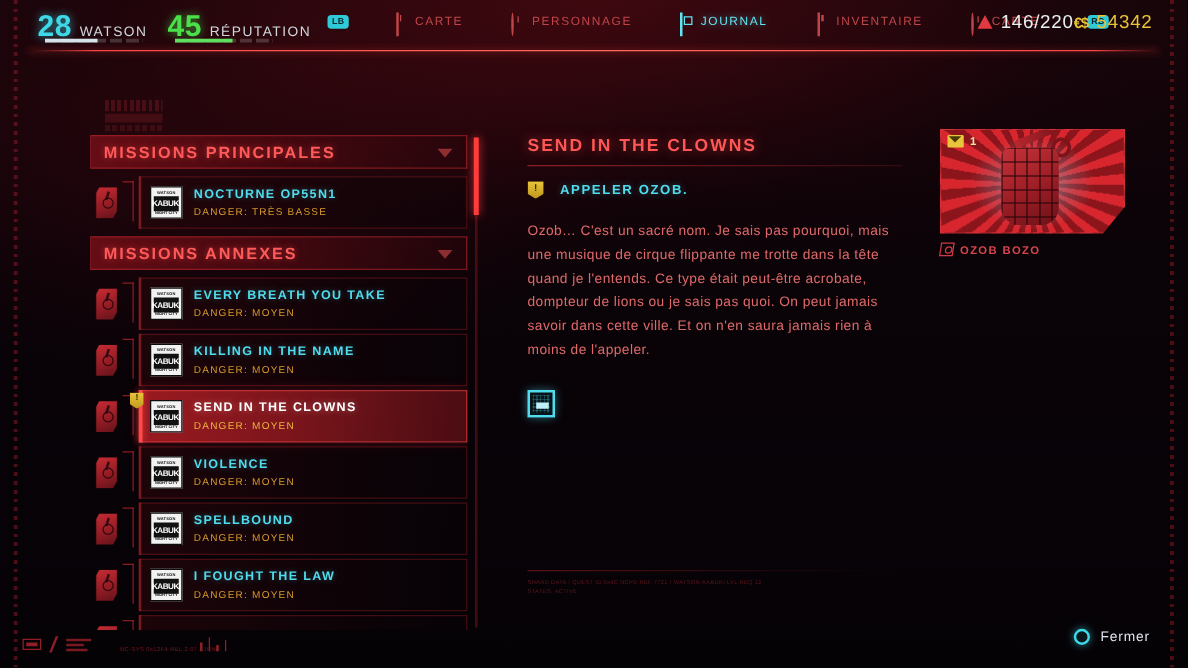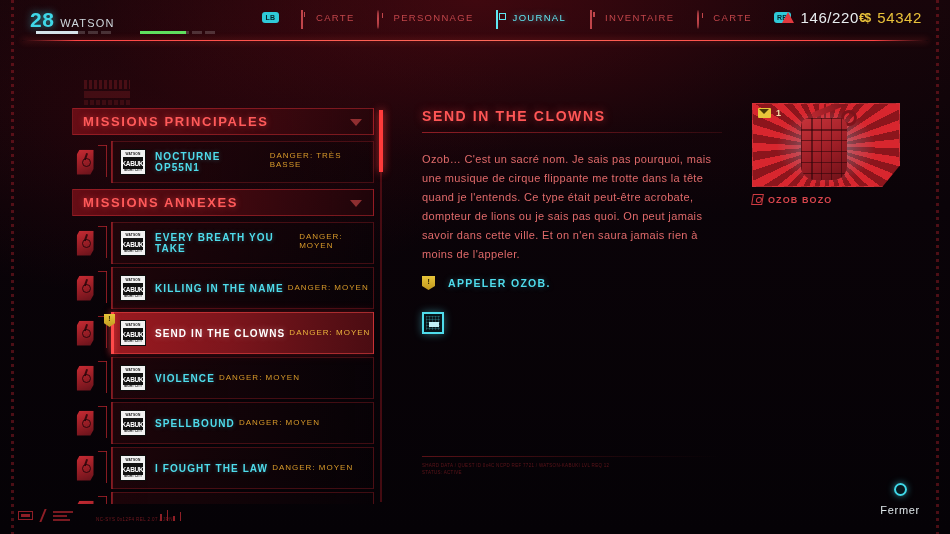--- a/index.html
+++ b/index.html
@@ -32,35 +32,35 @@
   
   #topbar {
     position: absolute; left: 0; top: 0; width: 950px; height: 42px;
   }
   #topbar-underline {
     position: absolute; left: 22px; right: 22px; top: 40px; height: 1px;
     background: linear-gradient(90deg, rgba(255,60,60,0) 0%, #ff4444 6%, #ff6a5a 50%, #ff4444 94%, rgba(255,60,60,0) 100%);
     box-shadow: 0 0 6px rgba(255,70,60,.75);
   }
   .stat-group { position: absolute; top: 8px; display: flex; align-items: baseline; gap: 6px; }
-  .stat-num { font-size: 21px; font-weight: bold; letter-spacing: .5px; }
+  .stat-num { font-size: 24px; font-weight: bold; letter-spacing: .5px; }
   .stat-lbl { font-size: 11px; letter-spacing: 1.2px; color: #cfd8dd; }
   #lvl-group { left: 30px; }
   #lvl-group .stat-num { color: #3fd8e8; text-shadow: 0 0 8px rgba(63,216,232,.7); }
   #rep-group { left: 134px; }
   #rep-group .stat-num { color: #4ae04a; text-shadow: 0 0 8px rgba(74,224,74,.7); }
   .stat-bar {
     position: absolute; top: 31px; height: 3px; width: 78px;
     background: repeating-linear-gradient(90deg, rgba(255,255,255,.18) 0 10px, rgba(0,0,0,0) 10px 13px);
   }
   .stat-bar .fill { height: 3px; }
   #lvl-bar { left: 36px; } #lvl-bar .fill { width: 42px; background: #d5e4ea; }
   #rep-bar { left: 140px; } #rep-bar .fill { width: 46px; background: #5fe05f; }
 
-  #nav { position: absolute; left: 262px; top: 11px; display: flex; align-items: center; gap: 0; }
+  #nav { position: absolute; left: 262px; top: 11px; display: flex; align-items: center; gap: 16px; }
   .nav-hint {
     width: 17px; height: 11px; border-radius: 3px;
     background: #2fcad8; color: #04242a; font-size: 7px; font-weight: bold;
     display: flex; align-items: center; justify-content: center;
     margin-right: 20px; letter-spacing: .3px;
   }
   .nav-tab { display: flex; align-items: center; gap: 5px; margin-right: 22px; cursor: pointer; }
   .nav-tab .lbl { font-size: 9.5px; letter-spacing: 1.3px; color: #c0454a; }
   .nav-tab.active .lbl { color: #5fe6f2; text-shadow: 0 0 7px rgba(95,230,242,.6); }
   .nav-ico { width: 12px; height: 12px; position: relative; }
@@ -188,21 +188,21 @@
     background: #111; color: #fff; font-size: 6.5px; font-weight: bold;
     display: flex; align-items: center; justify-content: center; letter-spacing: -.4px;
   }
   .q-thumb .tb {
     position: absolute; left: 2px; bottom: 2px; right: 2px; height: 4px;
     font-size: 3.2px; color: #111; text-align: center; line-height: 4px; font-weight: bold;
   }
   .q-thumb.green {
     background: transparent; border: none;
   }
-  .q-text { padding-left: 9px; display: flex; justify-content: flex-start; gap: 4px; }
+  .q-text { padding-left: 9px; display: flex; flex-direction: column; justify-content: flex-start; gap: 4px; }
   .q-name { font-size: 10px; letter-spacing: 1.1px; color: #4fdcec; font-weight: bold; text-shadow: 0 0 5px rgba(79,220,236,.35); }
   .q-danger { font-size: 8px; letter-spacing: 1.0px; color: #d99b2a; }
 
   .quest-row.selected .q-body {
     background: linear-gradient(95deg, #9a1a20 0%, #7d151c 45%, #5d1016 78%, #4a0c12 100%);
     border: 1px solid rgba(240,70,70,.55);
     box-shadow: 0 0 9px rgba(200,35,42,.35);
   }
   .quest-row.selected .q-accent { background: #ff4a4a; width: 3px; box-shadow: 0 0 6px rgba(255,70,70,.8); }
   .quest-row.selected .q-name { color: #ffffff; text-shadow: 0 0 6px rgba(255,200,200,.4); }
@@ -331,21 +331,20 @@
   .cap-ico::after {
     content: ""; position: absolute; left: 3px; top: 2px;
     width: 4px; height: 4px; border: 1.2px solid #cf3b42; border-radius: 50%;
   }
   #portrait-name { font-size: 9px; letter-spacing: 1.1px; color: #d6454c; font-weight: bold; }
 
   
   #footer-close {
     position: absolute; right: 30px; bottom: 18px; display: flex; align-items: center; gap: 8px;
     cursor: pointer;
-    flex-direction: column;
   }
   .close-ico {
     width: 13px; height: 13px; border-radius: 50%; border: 2px solid #3fd8e8;
     background: rgba(10,40,46,.6); box-shadow: 0 0 7px rgba(63,216,232,.6);
   }
   #close-label { font-size: 11px; color: #dfe7ea; letter-spacing: .7px; }
 
   #footer-glyphs {
     position: absolute; left: 18px; bottom: 12px; display: flex; align-items: center; gap: 9px;
     opacity: .85;
@@ -382,20 +381,24 @@
   <div id="topbar">
 
     <div class="stat-group" id="lvl-group">
       <span class="stat-num">28</span>
       <span class="stat-lbl">WATSON</span>
     </div>
     <div class="stat-bar" id="lvl-bar">
         <div class="fill"></div>
       </div>
 
+    <div class="stat-group" id="rep-group">
+      <span class="stat-num">45</span>
+      <span class="stat-lbl">RÉPUTATION</span>
+    </div>
     <div class="stat-bar" id="rep-bar">
         <div class="fill"></div>
       </div>
 
     <div id="nav">
       <div class="nav-hint">LB</div>
 
       <div class="nav-tab">
         <span class="nav-ico"><span class="ico-diamond"></span></span>
         <span class="lbl">CARTE</span>
@@ -608,26 +611,26 @@
     </div>
   </div>
 
   <div id="list-track"></div>
   <div id="list-thumb"></div>
 
   <div id="detail">
     <div id="detail-title">SEND IN THE CLOWNS</div>
     <div id="detail-rule"></div>
 
-    <div id="desc">Ozob… C'est un sacré nom. Je sais pas pourquoi, mais une musique de cirque flippante me trotte dans la tête quand je l'entends. Ce type était peut-être acrobate, dompteur de lions ou je sais pas quoi. On peut jamais savoir dans cette ville. Et on n'en saura jamais rien à moins de l'appeler.</div>
-
     <div id="objective">
       <span class="obj-badge"></span>
       <span id="obj-text">APPELER OZOB.</span>
     </div>
+
+    <div id="desc">Ozob… C'est un sacré nom. Je sais pas pourquoi, mais une musique de cirque flippante me trotte dans la tête quand je l'entends. Ce type était peut-être acrobate, dompteur de lions ou je sais pas quoi. On peut jamais savoir dans cette ville. Et on n'en saura jamais rien à moins de l'appeler.</div>
 
     <div id="shard-btn"></div>
 
     <div id="detail-footrule"></div>
     <div id="detail-meta">SHARD DATA / QUEST ID 0x4C
 NCPD REF 7721 / WATSON-KABUKI
 LVL REQ 12
 STATUS: ACTIVE</div>
   </div>
 

